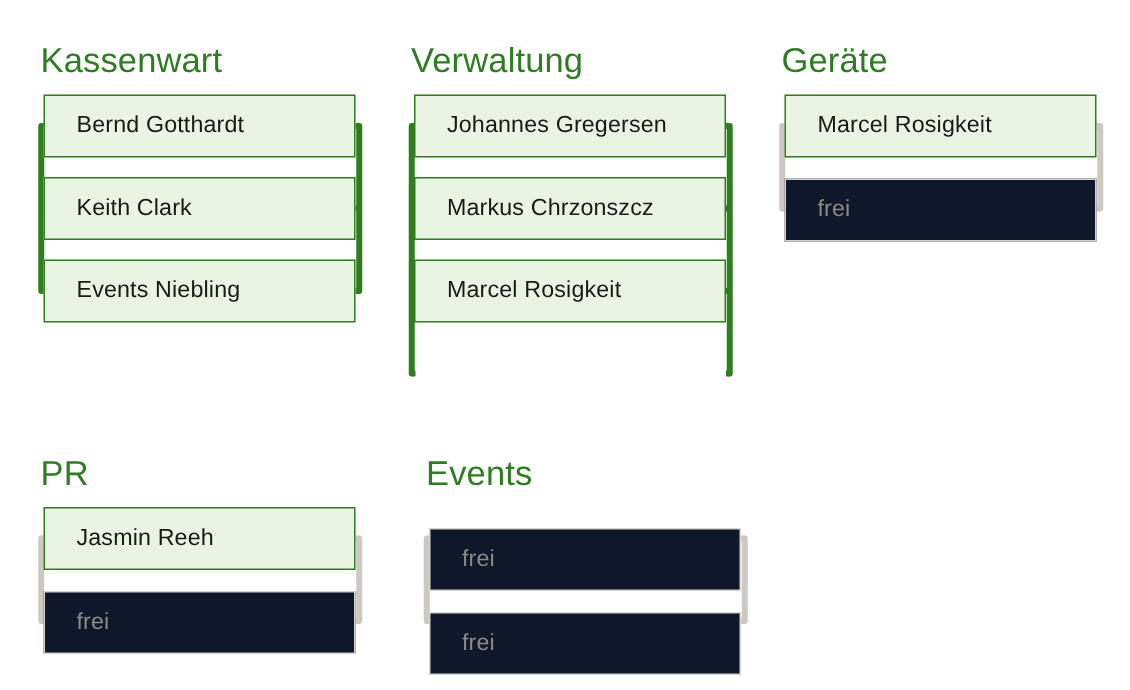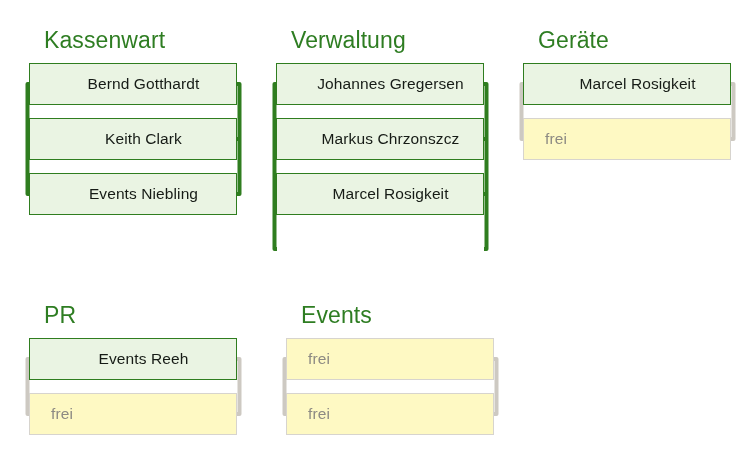--- a/index.html
+++ b/index.html
@@ -30,21 +30,20 @@
   .group-title {
     position: absolute;
     left: 27px;
     top: 0;
     font-size: 23px;
     line-height: 28px;
     font-weight: 400;
     color: #2e7d22;
     white-space: nowrap;
     letter-spacing: 0.1px;
-    margin-left: 17px;
   }
 
   
   .bracket {
     position: absolute;
     pointer-events: none;
   }
   .bracket svg { display: block; overflow: visible; }
 
   
@@ -65,26 +64,26 @@
     font-size: 15.5px;
     line-height: 18px;
     letter-spacing: 0.1px;
   }
   .card:last-child { margin-bottom: 0; }
 
   .card.filled {
     background: #eaf4e3;
     border: 1.6px solid #2f7d1f;
     color: #161b16;
-    justify-content: center;
   }
   .card.empty {
-    background: #fef9c3;
+    background: #0f172a;
     border: 1.6px solid #d7d4ce;
     color: #8d8a83;
+    margin-top: 14px;
   }
 
 </style>
 </head>
 <body>
 
 <div id="board">
     <div class="group" style="left: 0px; top: 26px; width: 266px; height: 189px;">
       <div class="group-title">Kassenwart</div>
       <div class="bracket" style="left: 17px; top: 37px;">
@@ -183,21 +182,21 @@
       </div>
       <div class="bracket" style="left: 238px; top: 37px;">
         <svg width="12" height="97" viewBox="0 0 12 97">
           <path d="M 1.5 21 L 1.5 76" stroke="#cdc9c2" stroke-width="4" fill="none" stroke-linecap="round"></path>
           <path d="M 1.5 21 L -1 21" stroke="#cdc9c2" stroke-width="4" fill="none" stroke-linecap="butt"></path>
           <path d="M 1.5 76 L -1 76" stroke="#cdc9c2" stroke-width="4" fill="none" stroke-linecap="butt"></path>
         </svg>
       </div>
       <div class="cards">
         <div class="card filled">
-          <span>Events Reeh</span>
+          <span>Jasmin Reeh</span>
         </div>
         <div class="card empty">
           <span>frei</span>
         </div>
       </div>
     </div>
     <div class="group" style="left: 257px; top: 301px; width: 266px; height: 134px;">
       <div class="group-title">Events</div>
       <div class="bracket" style="left: 17px; top: 37px;">
         <svg width="12" height="97" viewBox="0 0 12 97">

